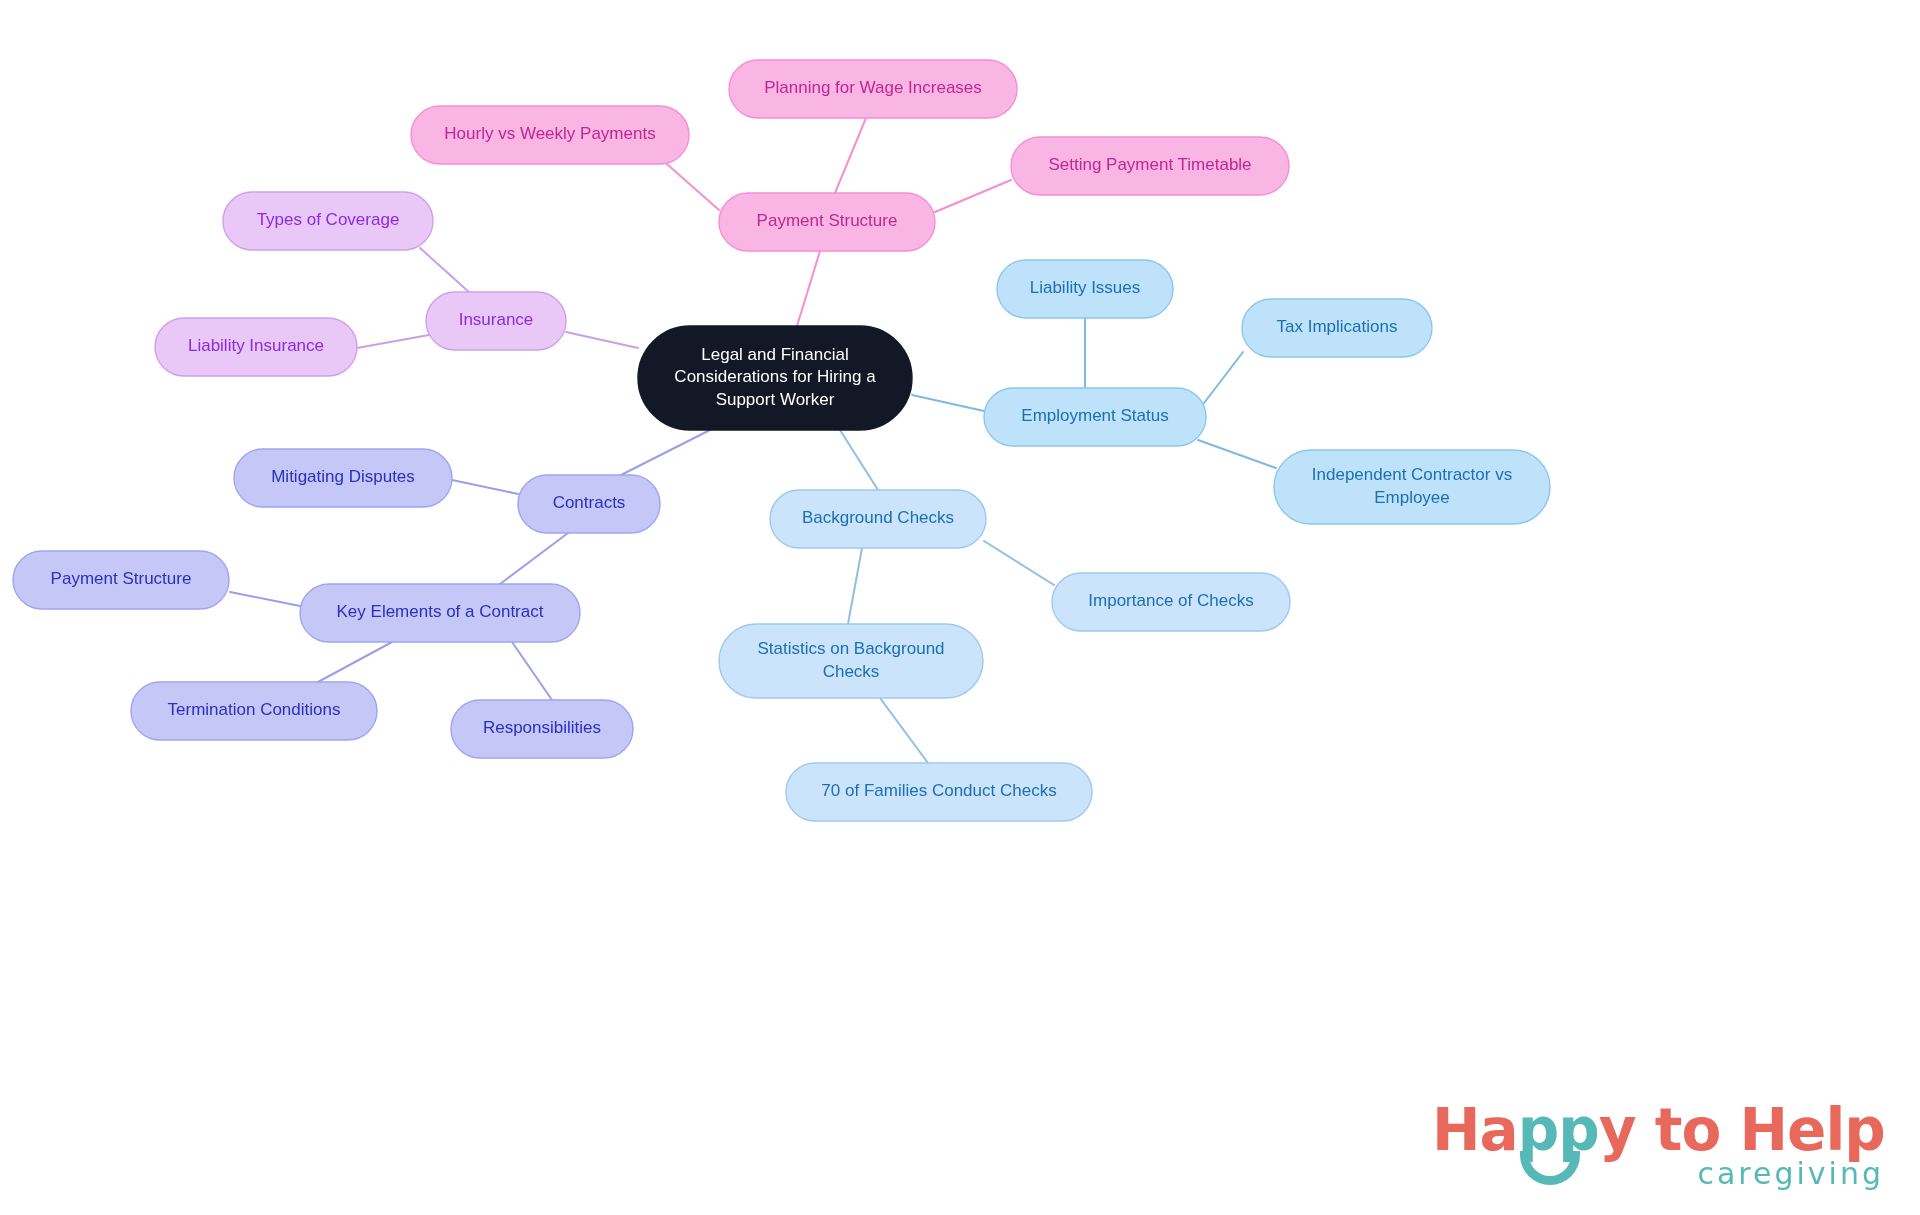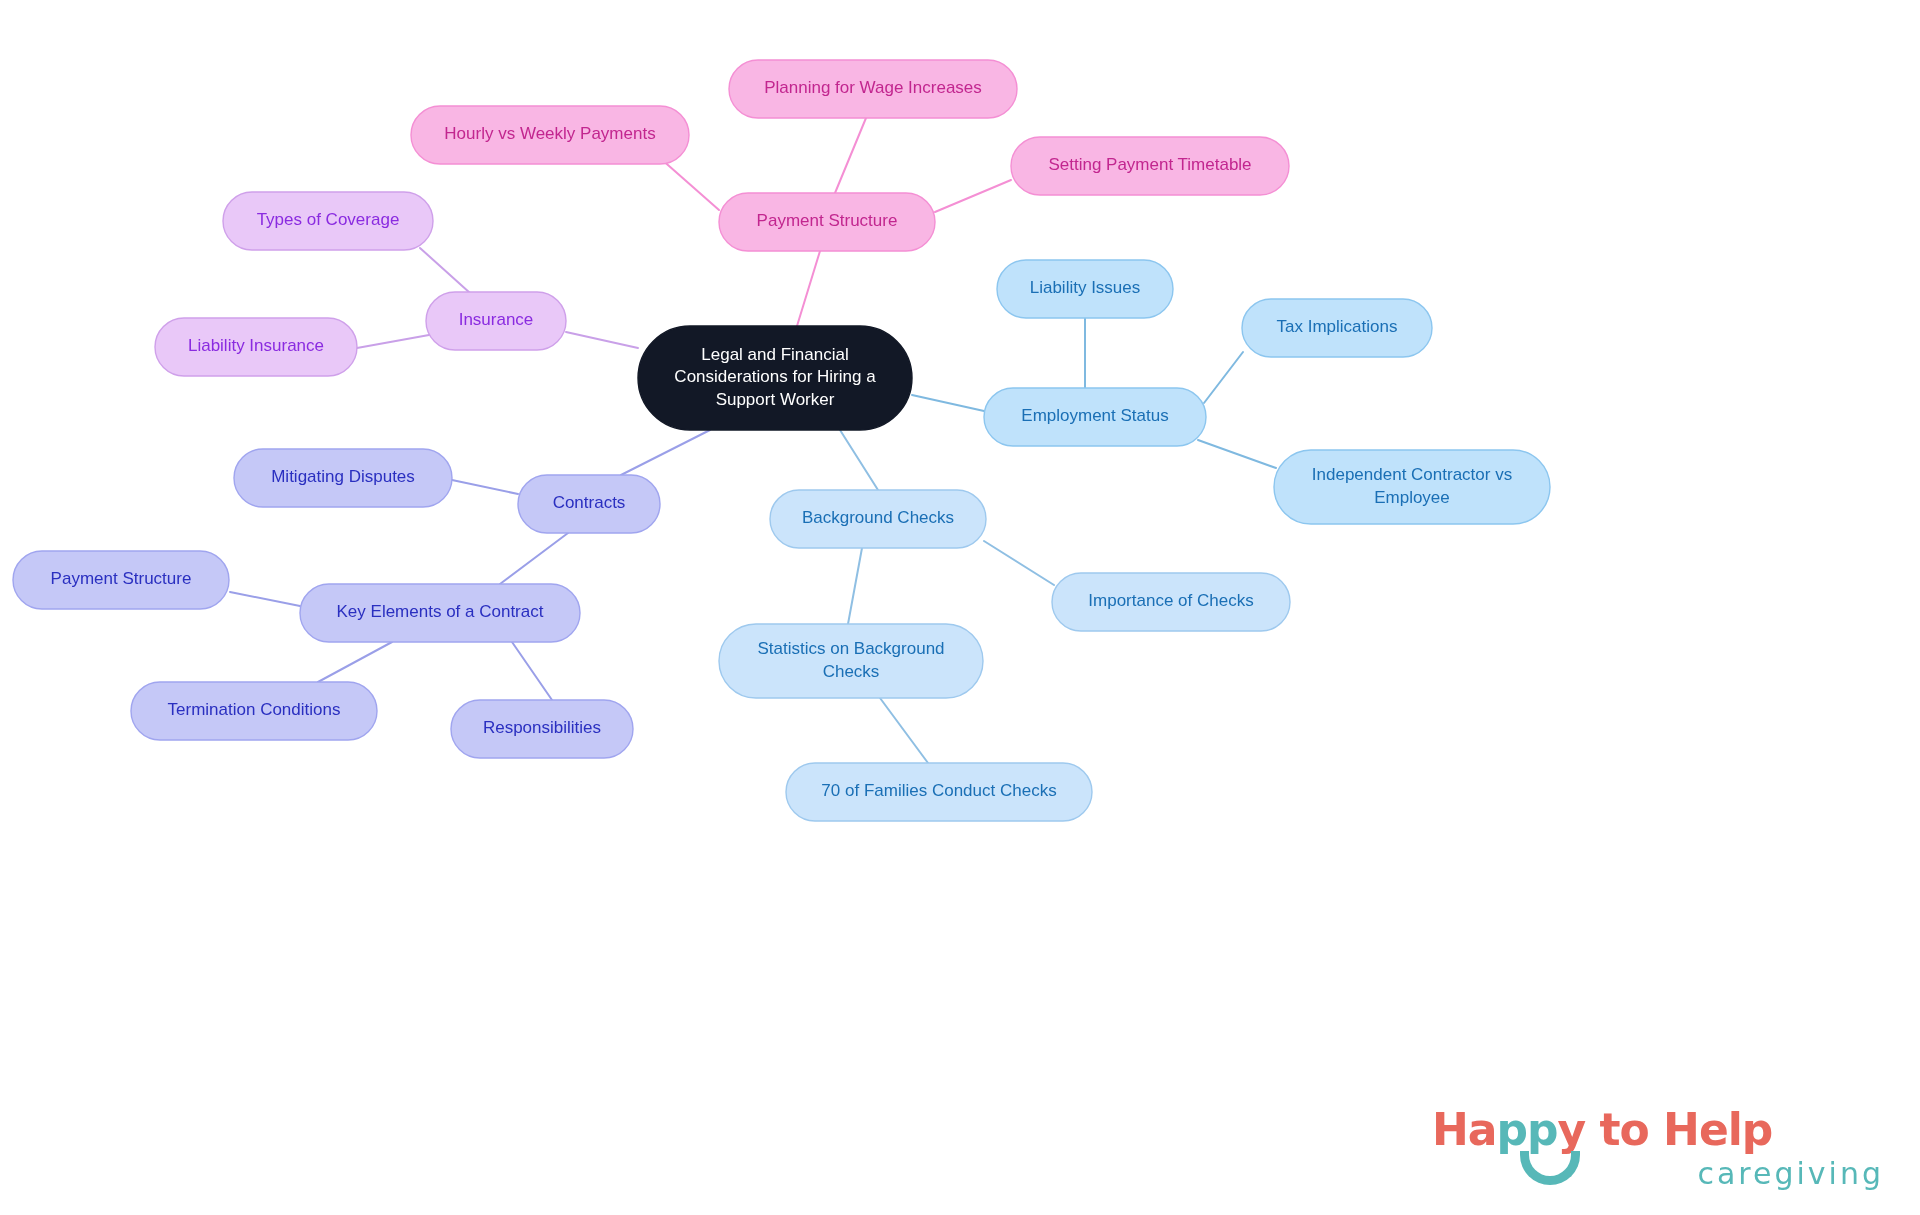--- a/index.html
+++ b/index.html
@@ -42,21 +42,21 @@
     top: 1095px;
     width: 460px;
     height: 110px;
   }
   .logo-wordmark {
     position: absolute;
     left: 0;
     top: 0;
     font-family: "DejaVu Sans", sans-serif;
     font-weight: bold;
-    font-size: 44px;
+    font-size: 58px;
     letter-spacing: -1px;
     white-space: nowrap;
     line-height: 70px;
   }
   .logo-sub {
     position: absolute;
     right: 8px;
     top: 62px;
     font-family: "DejaVu Sans", sans-serif;
     font-size: 30px;

